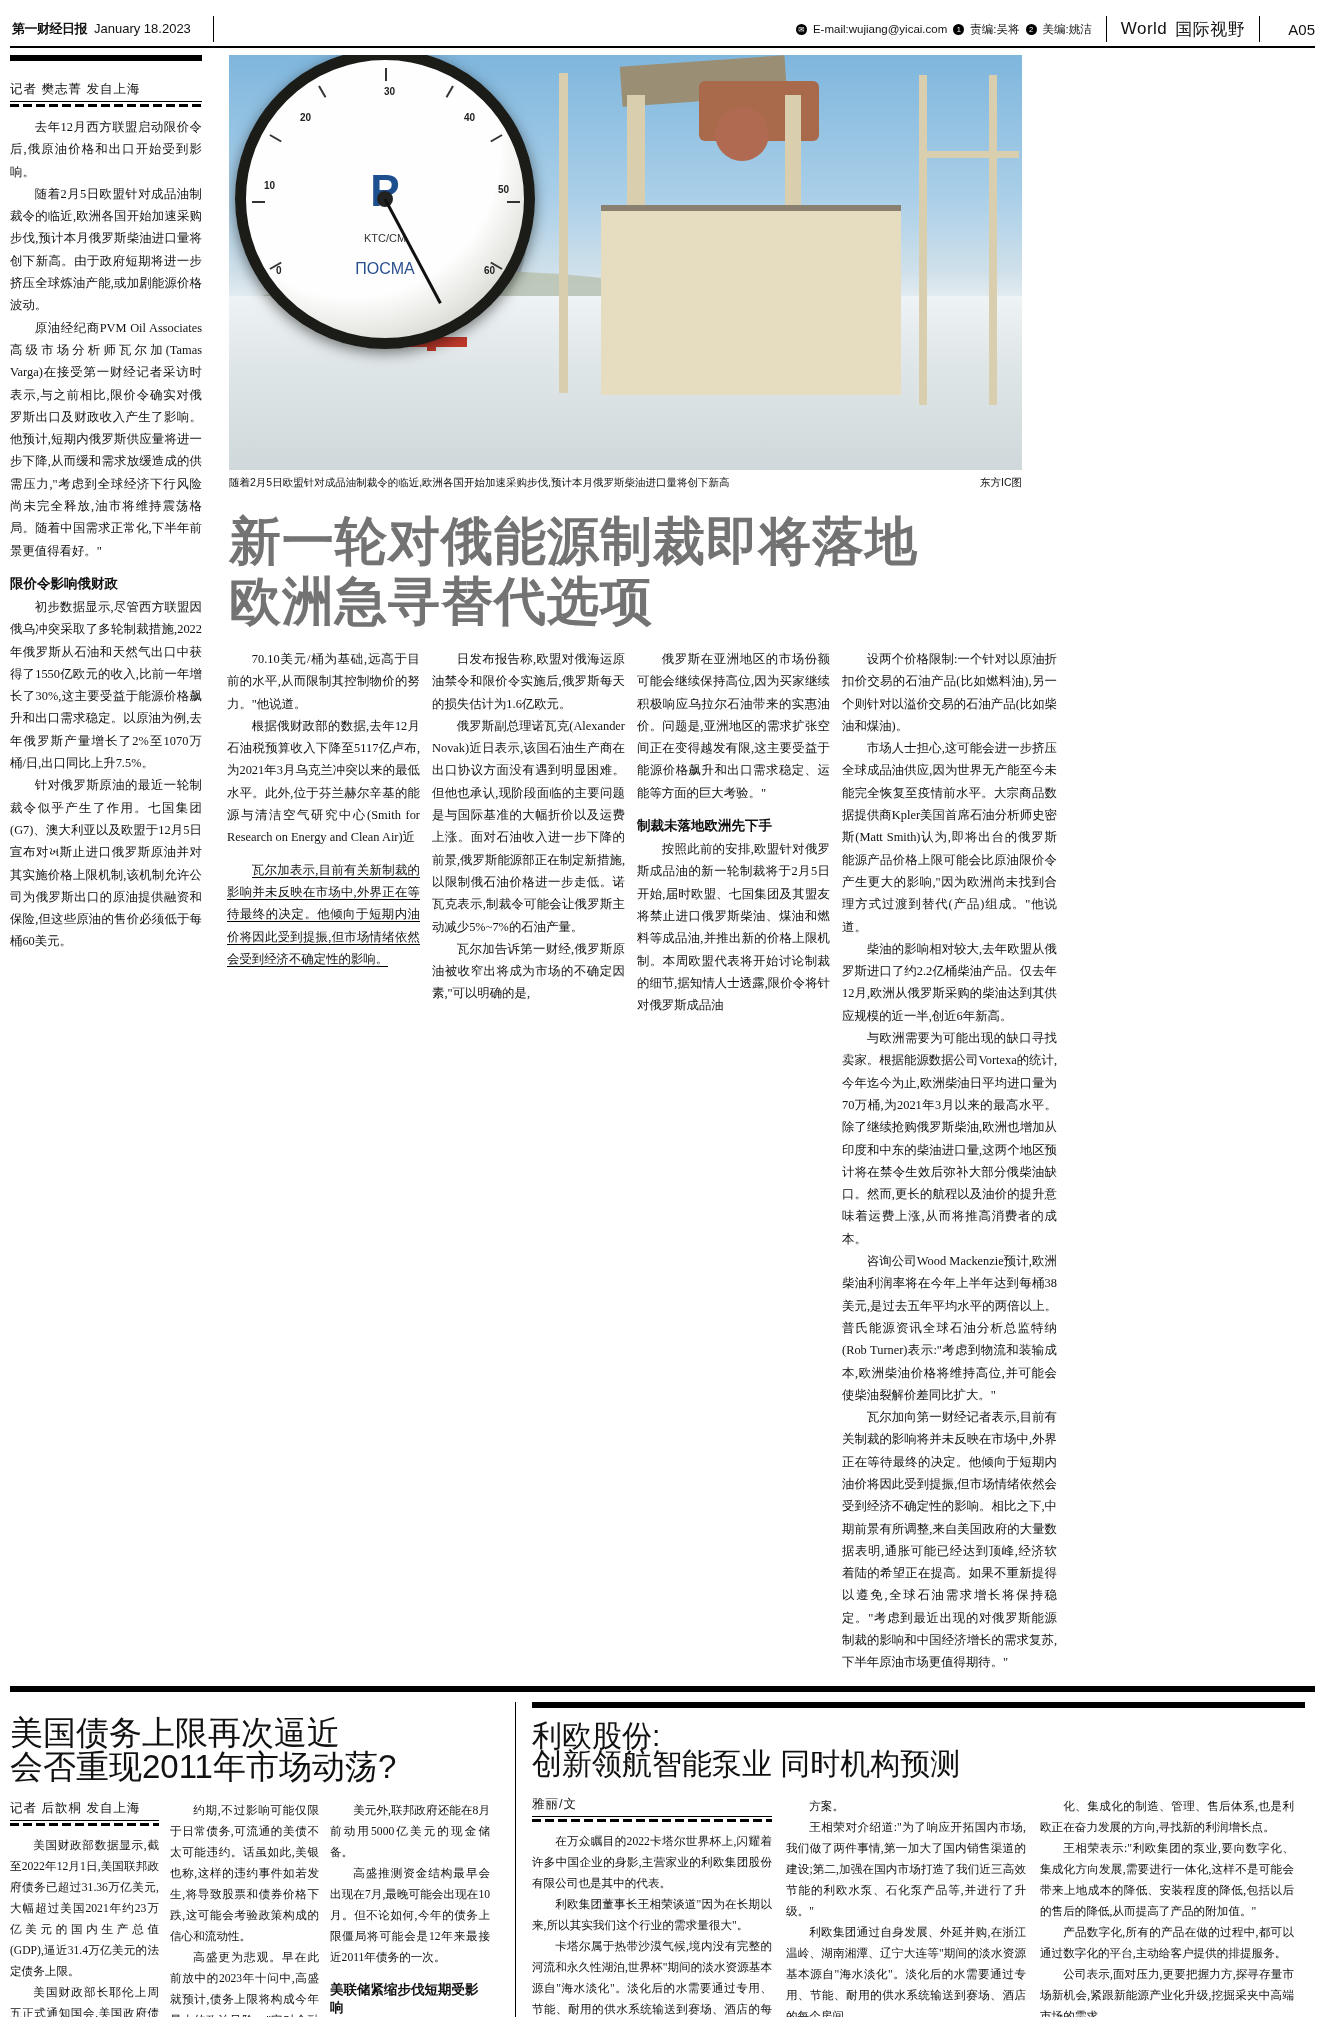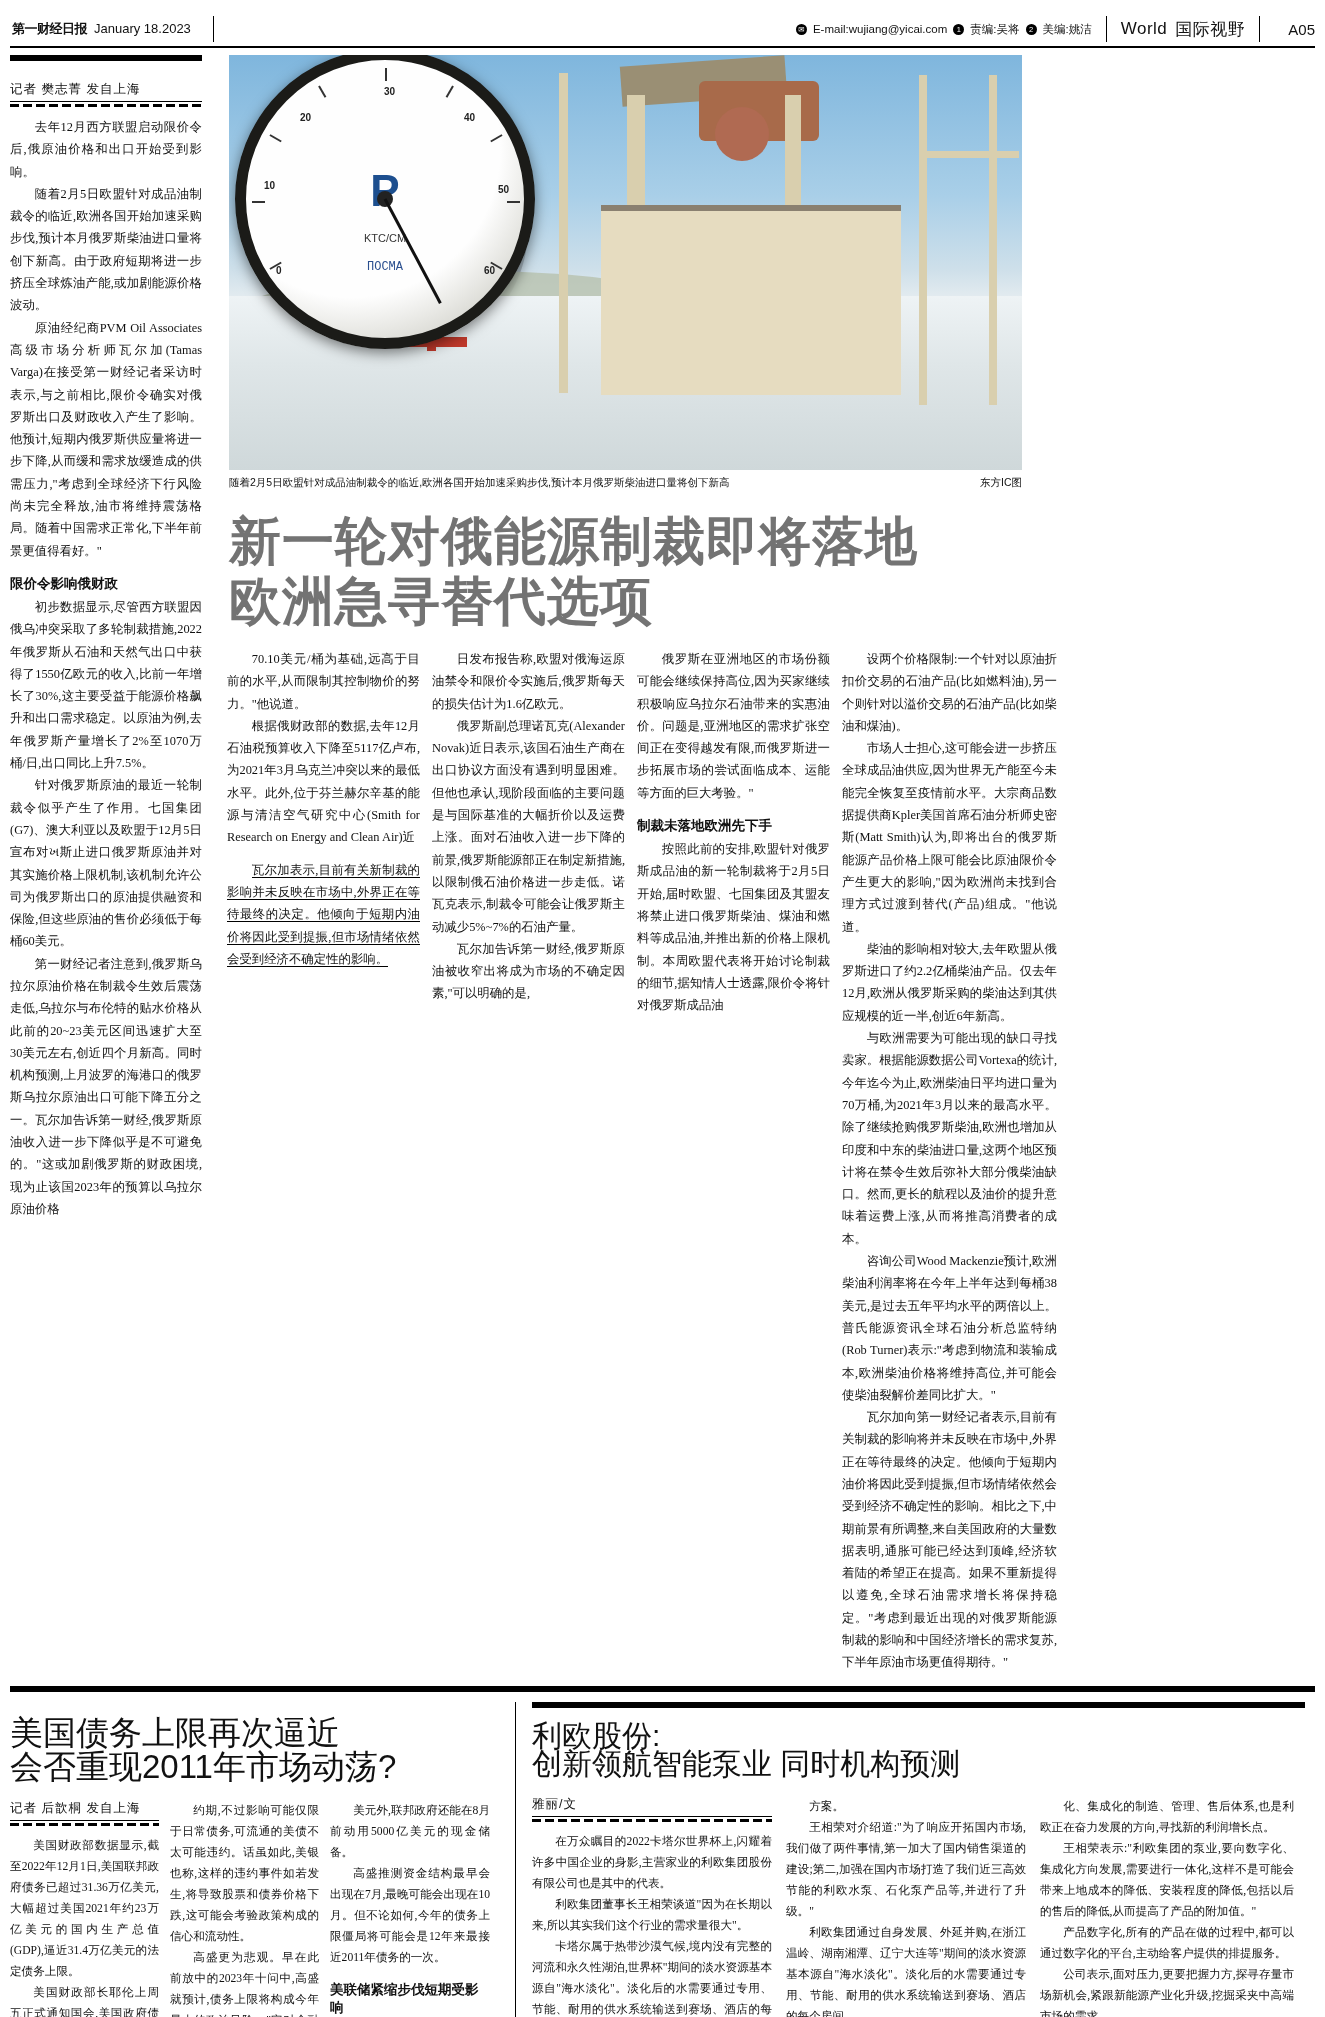--- a/index.html
+++ b/index.html
@@ -76,21 +76,21 @@
   .gauge::after{ content:""; position:absolute; left:50%; top:50%; width:3px; height:118px;
            background:#111; transform-origin: 50% 100%; transform: translate(-50%,-100%) rotate(152deg); }
   .gauge .hub { position:absolute; left:50%; top:50%; width:16px; height:16px; margin:-8px 0 0 -8px;
            border-radius:50%; background:#222; }
   .gauge .tick { position:absolute; left:50%; top:8px; width:2px; height:13px; background:#333;
            transform-origin:50% 134px; }
   .gauge .num { position:absolute; font-family:"Liberation Sans", sans-serif; font-size:10px; color:#222; font-weight:bold;}
   .gauge .brand { position:absolute; left:50%; top:38%; transform:translateX(-50%);
            font-family:"Liberation Sans", sans-serif; font-size:44px; font-weight:bold; color:#1d4f8f; }
   .gauge .sub1 { position:absolute; left:50%; top:62%; transform:translateX(-50%); font-size:11px; font-family:"Liberation Sans", sans-serif; color:#333;}
-  .gauge .sub2 { position:absolute; left:50%; top:72%; transform:translateX(-50%); font-size:12px; font-family:Liberation Mono, monospace; color:#2a4f8f;}
+  .gauge .sub2 { position:absolute; left:50%; top:72%; transform:translateX(-50%); font-size:16px; font-family:Liberation Sans, sans-serif; color:#2a4f8f;}
   
   .rig { position:absolute; background:#d9cfae; }
   .rig.dark { background:#9a8f74; }
   .rig.rust { background:#a86a4a; }
   .snowline { position:absolute; left:0; right:0; top:58%; height:42%;
               background:linear-gradient(180deg,#eef3f5,#dfe6e8 40%, #cfd8da 100%); }
   .hill { position:absolute; left:0; top:52%; width:62%; height:12%;
           background:#b9c3b2; border-radius:50% 50% 0 0 / 100% 100% 0 0; opacity:.85;}
 
   .caption-row { display:flex; align-items:flex-start; margin-top:6px; margin-left:2px; width:793px;}
@@ -169,21 +169,20 @@
       <div class="byline-rules">
         <div class="r1"></div>
           <div class="rule-dash"></div>
       </div>
       <p>去年12月西方联盟启动限价令后,俄原油价格和出口开始受到影响。</p>
       <p>随着2月5日欧盟针对成品油制裁令的临近,欧洲各国开始加速采购步伐,预计本月俄罗斯柴油进口量将创下新高。由于政府短期将进一步挤压全球炼油产能,或加剧能源价格波动。</p>
       <p>原油经纪商PVM Oil Associates高级市场分析师瓦尔加(Tamas Varga)在接受第一财经记者采访时表示,与之前相比,限价令确实对俄罗斯出口及财政收入产生了影响。他预计,短期内俄罗斯供应量将进一步下降,从而缓和需求放缓造成的供需压力,"考虑到全球经济下行风险尚未完全释放,油市将维持震荡格局。随着中国需求正常化,下半年前景更值得看好。"</p>
       <div class="subhead">限价令影响俄财政</div>
       <p>初步数据显示,尽管西方联盟因俄乌冲突采取了多轮制裁措施,2022年俄罗斯从石油和天然气出口中获得了1550亿欧元的收入,比前一年增长了30%,这主要受益于能源价格飙升和出口需求稳定。以原油为例,去年俄罗斯产量增长了2%至1070万桶/日,出口同比上升7.5%。</p>
       <p>针对俄罗斯原油的最近一轮制裁令似乎产生了作用。七国集团(G7)、澳大利亚以及欧盟于12月5日宣布对ખ斯止进口俄罗斯原油并对其实施价格上限机制,该机制允许公司为俄罗斯出口的原油提供融资和保险,但这些原油的售价必须低于每桶60美元。</p>
-      <p>第一财经记者注意到,俄罗斯乌拉尔原油价格在制裁令生效后震荡走低,乌拉尔与布伦特的贴水价格从此前的20~23美元区间迅速扩大至30美元左右,创近四个月新高。同时机构预测,上月波罗的海港口的俄罗斯乌拉尔原油出口可能下降五分之一。瓦尔加告诉第一财经,俄罗斯原油收入进一步下降似乎是不可避免的。"这或加剧俄罗斯的财政困境,现为止该国2023年的预算以乌拉尔原油价格</p>
     </div>
 
     <div class="top-right">
 
       <div class="photo">
         <div class="hill"></div>
         <div class="snowline"></div>
 
         <div class="rig" style="left:330px;top:18px;width:9px;height:320px;"></div>
         <div class="rig dark" style="left:392px;top:6px;width:165px;height:40px;transform:rotate(-4deg);"></div>
@@ -237,21 +236,21 @@
           <p>根据俄财政部的数据,去年12月石油税预算收入下降至5117亿卢布,为2021年3月乌克兰冲突以来的最低水平。此外,位于芬兰赫尔辛基的能源与清洁空气研究中心(Smith for Research on Energy and Clean Air)近</p>
           <div style="height:10px"></div>
           <p class="pullquote"><span>瓦尔加表示,目前有关新制裁的影响并未反映在市场中,外界正在等待最终的决定。他倾向于短期内油价将因此受到提振,但市场情绪依然会受到经济不确定性的影响。</span></p>
         </div>
         <div class="tc body-col">
           <p>日发布报告称,欧盟对俄海运原油禁令和限价令实施后,俄罗斯每天的损失估计为1.6亿欧元。</p>
           <p>俄罗斯副总理诺瓦克(Alexander Novak)近日表示,该国石油生产商在出口协议方面没有遇到明显困难。但他也承认,现阶段面临的主要问题是与国际基准的大幅折价以及运费上涨。面对石油收入进一步下降的前景,俄罗斯能源部正在制定新措施,以限制俄石油价格进一步走低。诺瓦克表示,制裁令可能会让俄罗斯主动减少5%~7%的石油产量。</p>
           <p>瓦尔加告诉第一财经,俄罗斯原油被收窄出将成为市场的不确定因素,"可以明确的是,</p>
         </div>
         <div class="tc body-col">
-          <p>俄罗斯在亚洲地区的市场份额可能会继续保持高位,因为买家继续积极响应乌拉尔石油带来的实惠油价。问题是,亚洲地区的需求扩张空间正在变得越发有限,而俄罗斯进一步拓展市场的尝试面临成本、运能等方面的巨大考验。"</p>
+          <p>俄罗斯在亚洲地区的市场份额可能会继续保持高位,因为买家继续积极响应乌拉尔石油带来的实惠油价。问题是,亚洲地区的需求扩张空间正在变得越发有限,这主要受益于能源价格飙升和出口需求稳定、运能等方面的巨大考验。"</p>
           <div class="subhead">制裁未落地欧洲先下手</div>
           <p>按照此前的安排,欧盟针对俄罗斯成品油的新一轮制裁将于2月5日开始,届时欧盟、七国集团及其盟友将禁止进口俄罗斯柴油、煤油和燃料等成品油,并推出新的价格上限机制。本周欧盟代表将开始讨论制裁的细节,据知情人士透露,限价令将针对俄罗斯成品油</p>
         </div>
         <div class="tc body-col" style="width:215px;padding-right:0;">
           <p>设两个价格限制:一个针对以原油折扣价交易的石油产品(比如燃料油),另一个则针对以溢价交易的石油产品(比如柴油和煤油)。</p>
           <p>市场人士担心,这可能会进一步挤压全球成品油供应,因为世界无产能至今未能完全恢复至疫情前水平。大宗商品数据提供商Kpler美国首席石油分析师史密斯(Matt Smith)认为,即将出台的俄罗斯能源产品价格上限可能会比原油限价令产生更大的影响,"因为欧洲尚未找到合理方式过渡到替代(产品)组成。"他说道。</p>
           <p>柴油的影响相对较大,去年欧盟从俄罗斯进口了约2.2亿桶柴油产品。仅去年12月,欧洲从俄罗斯采购的柴油达到其供应规模的近一半,创近6年新高。</p>
           <p>与欧洲需要为可能出现的缺口寻找卖家。根据能源数据公司Vortexa的统计,今年迄今为止,欧洲柴油日平均进口量为70万桶,为2021年3月以来的最高水平。除了继续抢购俄罗斯柴油,欧洲也增加从印度和中东的柴油进口量,这两个地区预计将在禁令生效后弥补大部分俄柴油缺口。然而,更长的航程以及油价的提升意味着运费上涨,从而将推高消费者的成本。</p>
           <p>咨询公司Wood Mackenzie预计,欧洲柴油利润率将在今年上半年达到每桶38美元,是过去五年平均水平的两倍以上。普氏能源资讯全球石油分析总监特纳(Rob Turner)表示:"考虑到物流和装输成本,欧洲柴油价格将维持高位,并可能会使柴油裂解价差同比扩大。"</p>
           <p>瓦尔加向第一财经记者表示,目前有关制裁的影响将并未反映在市场中,外界正在等待最终的决定。他倾向于短期内油价将因此受到提振,但市场情绪依然会受到经济不确定性的影响。相比之下,中期前景有所调整,来自美国政府的大量数据表明,通胀可能已经达到顶峰,经济软着陆的希望正在提高。如果不重新提得以遵免,全球石油需求增长将保持稳定。"考虑到最近出现的对俄罗斯能源制裁的影响和中国经济增长的需求复苏,下半年原油市场更值得期待。"</p>

